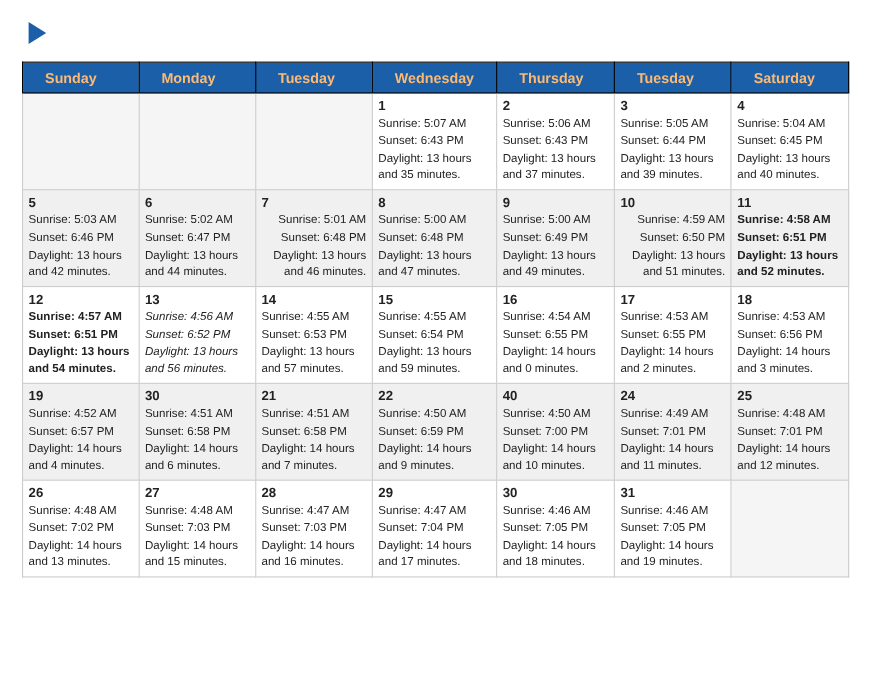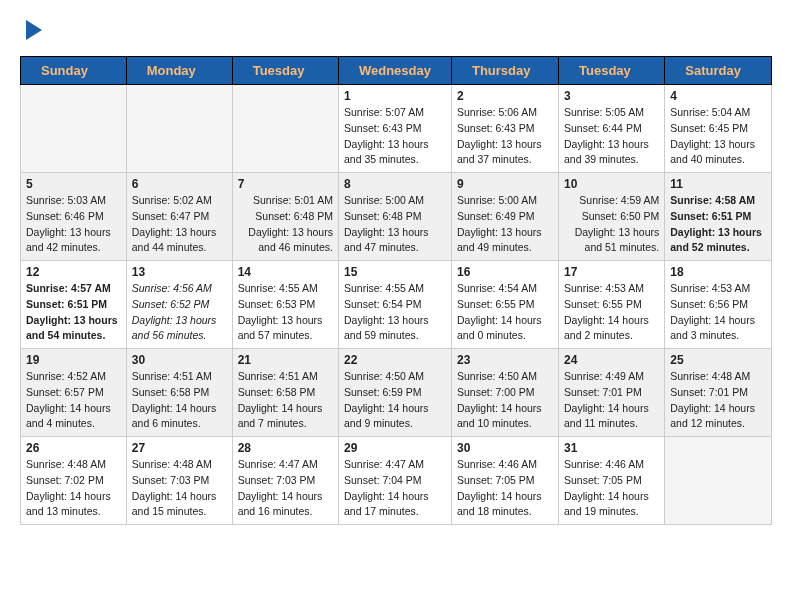--- a/index.html
+++ b/index.html
@@ -282,21 +282,21 @@
 and 7 minutes.</div>
         </td>
         <td>
           <div class="day-num">22</div>
           <div class="day-info" style="white-space: pre-line;">Sunrise: 4:50 AM
 Sunset: 6:59 PM
 Daylight: 14 hours
 and 9 minutes.</div>
         </td>
         <td>
-          <div class="day-num">23</div>
+          <div class="day-num">40</div>
           <div class="day-info" style="white-space: pre-line;">Sunrise: 4:50 AM
 Sunset: 7:00 PM
 Daylight: 14 hours
 and 10 minutes.</div>
         </td>
         <td>
           <div class="day-num">24</div>
           <div class="day-info" style="white-space: pre-line;">Sunrise: 4:49 AM
 Sunset: 7:01 PM
 Daylight: 14 hours

